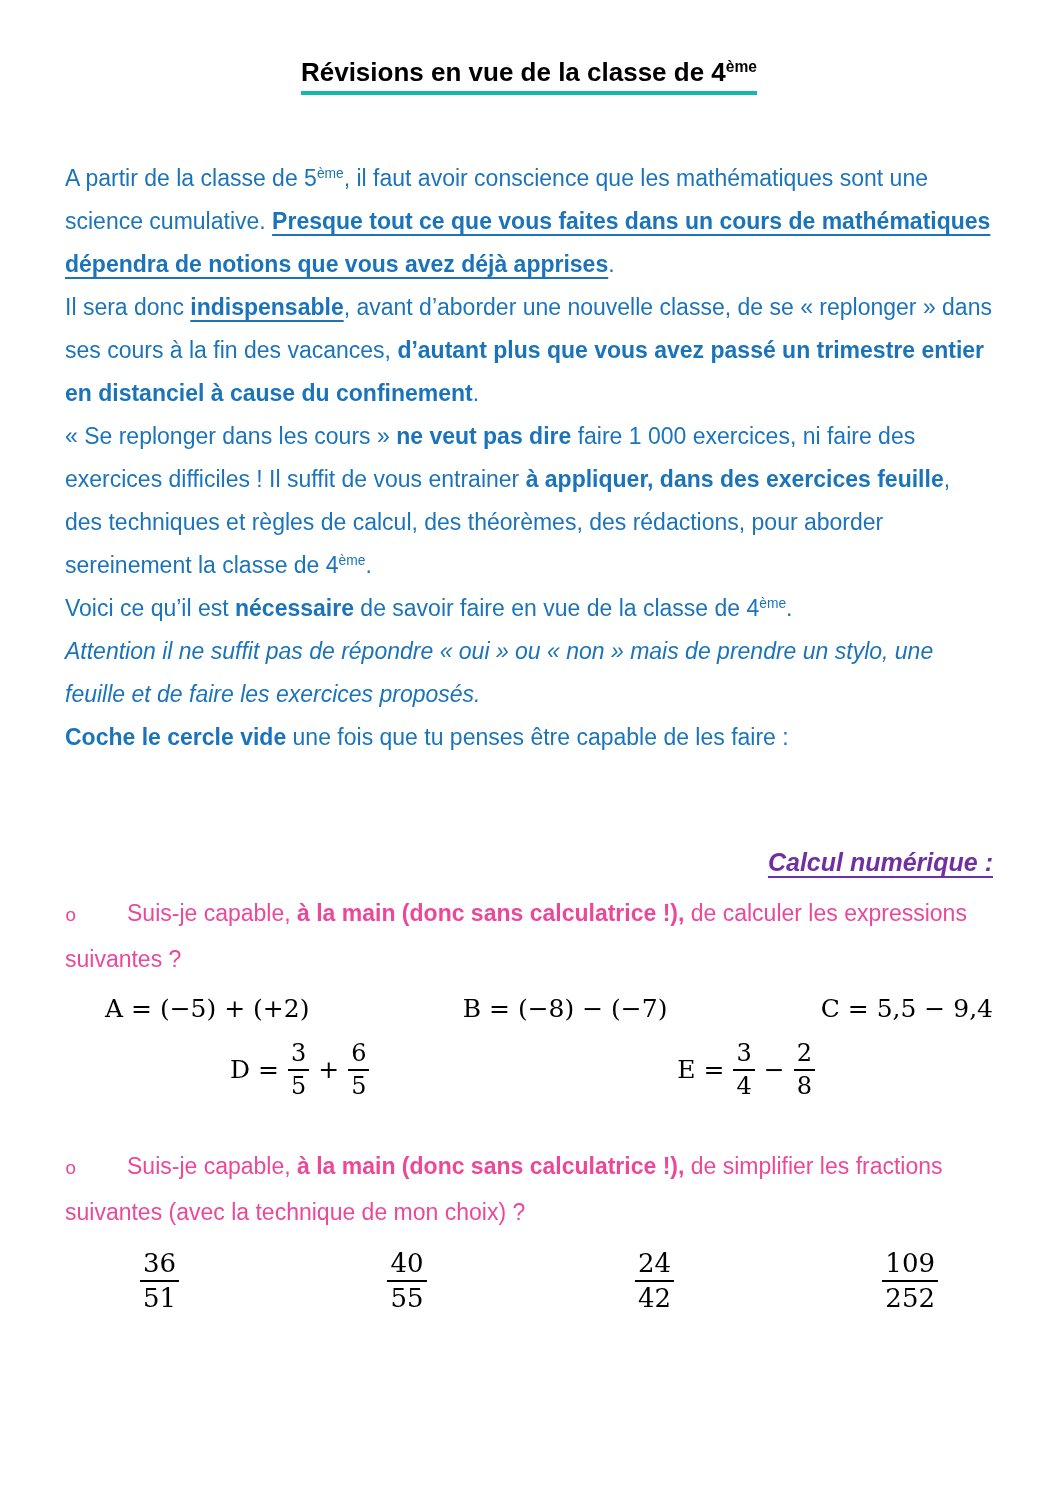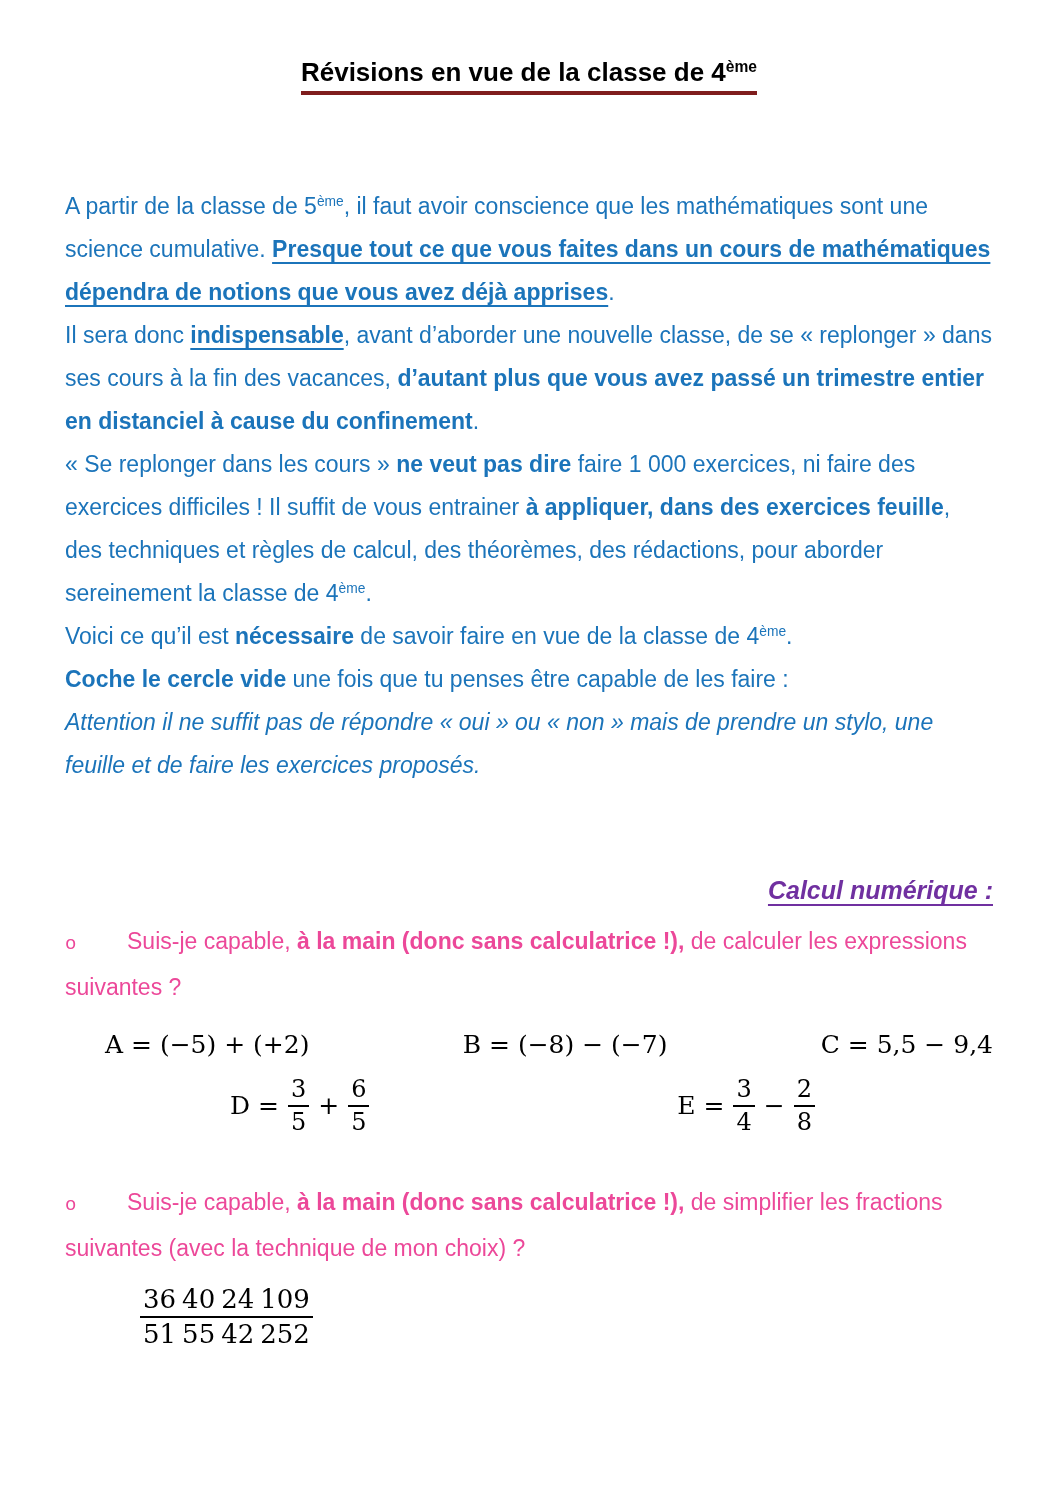--- a/index.html
+++ b/index.html
@@ -17,31 +17,31 @@
   h1.doc-title {
     margin: 0;
     text-align: center;
     font-size: 26px;
     font-weight: bold;
     color: #000000;
     line-height: 34px;
   }
   .title-underline {
     display: inline-block;
-    border-bottom: 4px solid #7f1d1d;
+    border-bottom: 4px solid #14b8a6;
     padding-bottom: 2px;
   }
   sup.sp {
     font-size: 60%;
     vertical-align: baseline;
     position: relative;
     top: -0.55em;
     line-height: 0;
   }
-  .intro { margin-top: 90px; }
+  .intro { margin-top: 62px; }
   .intro p, .bullet-line {
     margin: 0;
     font-size: 23px;
     line-height: 43px;
   }
   .blue { color: #1b74ba; }
   .black { color: #ec4899; }
   b { font-weight: bold; }
   .u {
     text-decoration: underline;
@@ -65,21 +65,21 @@
     display: inline-block;
     width: 62px;
     font-family: "Liberation Mono", monospace;
     font-size: 19px;
   }
   .math { font-family: "DejaVu Serif", serif; color: #000000; }
   .math-row-abc {
     display: flex;
     justify-content: space-between;
     padding-left: 40px;
-    margin-top: 16px;
+    margin-top: 8px;
     font-size: 25px;
     line-height: 40px;
   }
   .math-row-de {
     display: flex;
     justify-content: space-between;
     padding: 0 178px 0 165px;
     margin-top: 10px;
     font-size: 25px;
     align-items: center;
@@ -91,20 +91,21 @@
     align-items: center;
     vertical-align: middle;
     line-height: 1.2;
     font-size: 24px;
   }
   .frac .num { border-bottom: 2px solid #000000; padding: 0 3px 1px 3px; }
   .frac .den { padding-top: 1px; }
   .bullet2-block { margin-top: 44px; }
   .simplify-row {
     display: flex;
+    justify-content: space-between;
     padding: 0 55px 0 75px;
     margin-top: 14px;
   }
   .simplify-row .frac { font-size: 26px; }
 </style>
 </head>
 <body>
 
 <div class="page">
 
@@ -114,23 +115,23 @@
 
   <div class="intro">
     <p class="blue"><span>A partir de la classe de 5</span><sup class="sp">ème</sup><span>, il faut avoir conscience que les mathématiques sont une science cumulative. </span><b class="u">Presque tout ce que vous faites dans un cours de mathématiques dépendra de notions que vous avez déjà apprises</b><span>.</span></p>
 
     <p class="blue"><span>Il sera donc </span><b class="u">indispensable</b><span>, avant d’aborder une nouvelle classe, de se « replonger » dans ses cours à la fin des vacances, </span><b>d’autant plus que vous avez passé un trimestre entier en distanciel à cause du confinement</b><span>.</span></p>
 
     <p class="blue"><span>« Se replonger dans les cours » </span><b>ne veut pas dire</b><span> faire 1 000 exercices, ni faire des exercices difficiles ! Il suffit de vous entrainer </span><b>à appliquer, dans des exercices feuille</b><span>, des techniques et règles de calcul, des théorèmes, des rédactions, pour aborder sereinement la classe de 4</span><sup class="sp">ème</sup><span>.</span></p>
 
     <p class="blue"><span>Voici ce qu’il est </span><b>nécessaire</b><span> de savoir faire en vue de la classe de 4</span><sup class="sp">ème</sup><span>.</span></p>
 
+    <p class="blue italic"><span>Attention il ne suffit pas de répondre « oui » ou « non » mais de prendre un stylo, une feuille et de faire les exercices proposés.</span></p>
+
     <p class="blue"><b>Coche le cercle vide</b><span> une fois que tu penses être capable de les faire :</span></p>
-
-    <p class="blue italic"><span>Attention il ne suffit pas de répondre « oui » ou « non » mais de prendre un stylo, une feuille et de faire les exercices proposés.</span></p>
   </div>
 
   <h2 class="section-heading">Calcul numérique :</h2>
 
   <p class="bullet-line black"><span class="bullet-marker">o</span><span>Suis-je capable, </span><b>à la main (donc sans calculatrice !),</b><span> de calculer les expressions suivantes ?</span></p>
 
   <div class="math math-row-abc">
     <span>A = (−5) + (+2)</span>
     <span>B = (−8) − (−7)</span>
     <span>C = 5,5 − 9,4</span>

